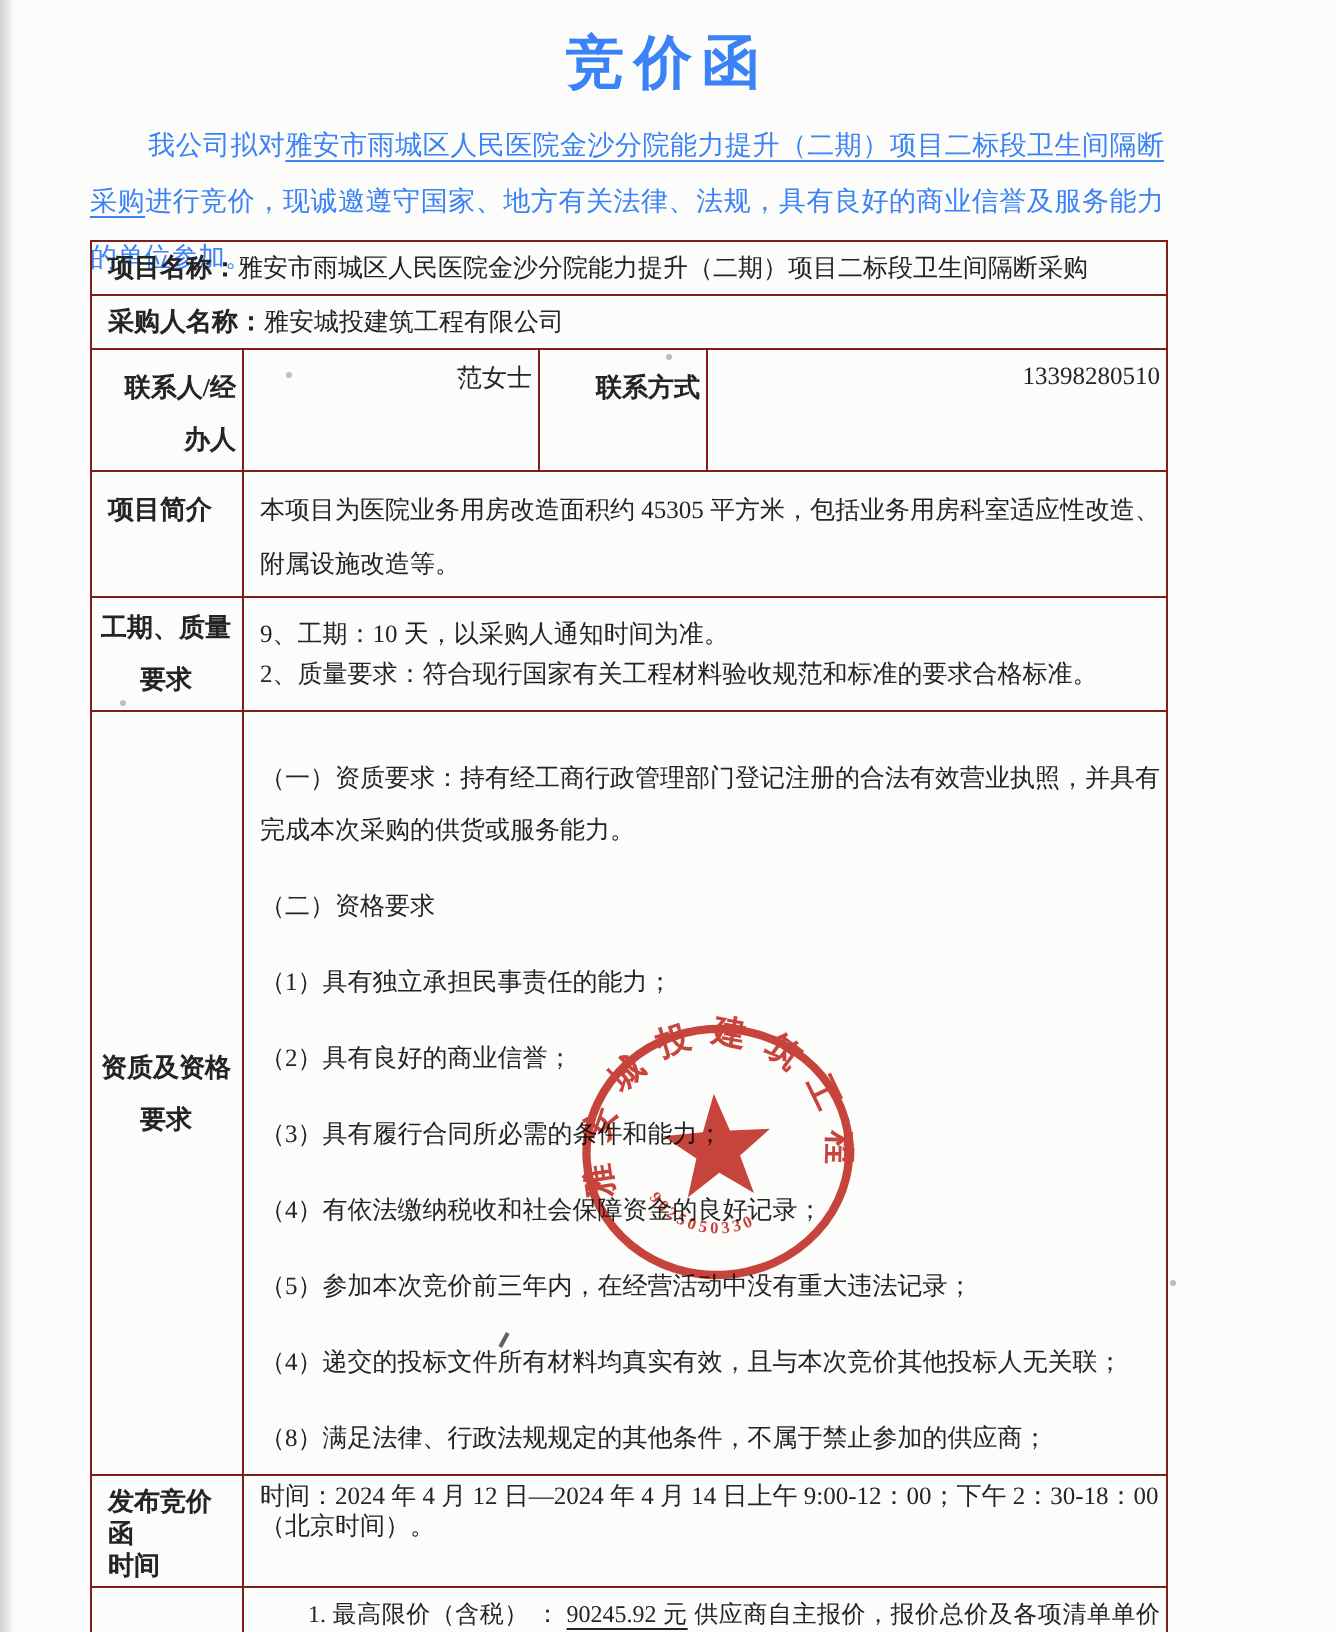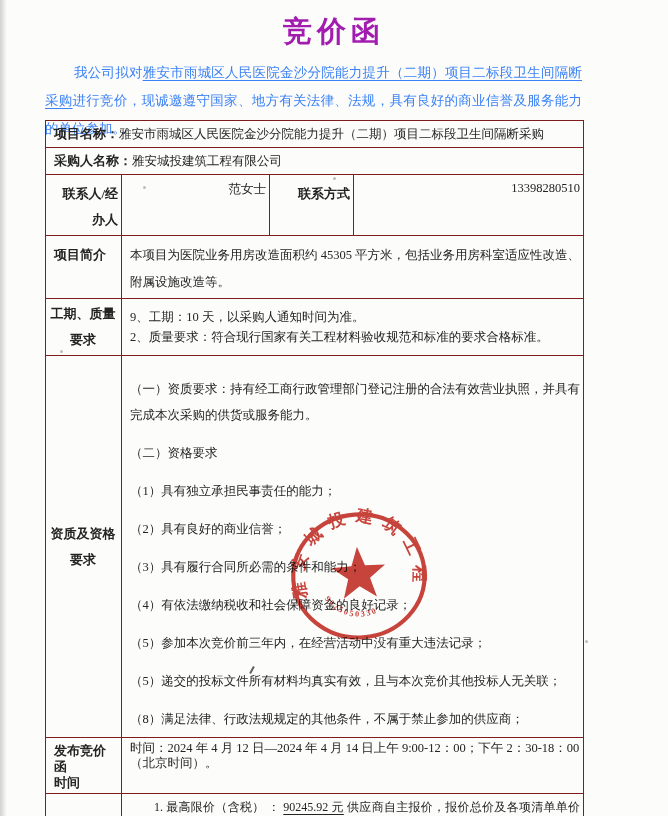--- a/index.html
+++ b/index.html
@@ -7,21 +7,21 @@
   .page{
     position:relative;width:668px;height:816px;background:#fcfcfb;
     font-family:"Liberation Serif","DejaVu Serif",serif;color:#262626;overflow:hidden;
   }
   .edge-shade{
     position:absolute;left:0;top:0;width:7px;height:816px;
     background:linear-gradient(to right,rgba(130,130,130,.35),rgba(130,130,130,0));
   }
   .title{
     margin:12px 0 0;text-align:center;font-size:29px;font-weight:bold;letter-spacing:5px;
-    color:#a21caf;
+    color:#3b82f6;
   }
   .intro{
     margin:7px 0 0 45px;width:537px;font-size:13.5px;line-height:28px;
     text-indent:29px;text-align:justify;color:#3b82f6;
   }
   .u{text-decoration:underline;text-underline-offset:3px;text-decoration-thickness:1px;}
   table.doc{
     position:absolute;left:45px;top:120px;width:538px;table-layout:fixed;
     border-collapse:collapse;font-size:12.5px;color:#242424;
   }
@@ -121,21 +121,21 @@
         <div>要求</div>
       </td>
       <td colspan="3" class="content vtop">
         <p>（一）资质要求：持有经工商行政管理部门登记注册的合法有效营业执照，并具有完成本次采购的供货或服务能力。</p>
         <p>（二）资格要求</p>
         <p>（1）具有独立承担民事责任的能力；</p>
         <p>（2）具有良好的商业信誉；</p>
         <p>（3）具有履行合同所必需的条件和能力；</p>
         <p>（4）有依法缴纳税收和社会保障资金的良好记录；</p>
         <p>（5）参加本次竞价前三年内，在经营活动中没有重大违法记录；</p>
-        <p>（5）递交的投标文件所有材料均真实有效，且与本次竞价其他投标人无关联；</p>
+        <p>（4）递交的投标文件所有材料均真实有效，且与本次竞价其他投标人无关联；</p>
         <p>（8）满足法律、行政法规规定的其他条件，不属于禁止参加的供应商；</p>
       </td>
     </tr>
 
     <tr class="r8">
       <td class="lblcell vtop">
         <div>发布竞价函</div>
         <div>时间</div>
       </td>
       <td colspan="3" class="content vtop">时间：2024 年 4 月 12 日—2024 年 4 月 14 日上午 9:00-12：00；下午 2：30-18：00（北京时间）。</td>

